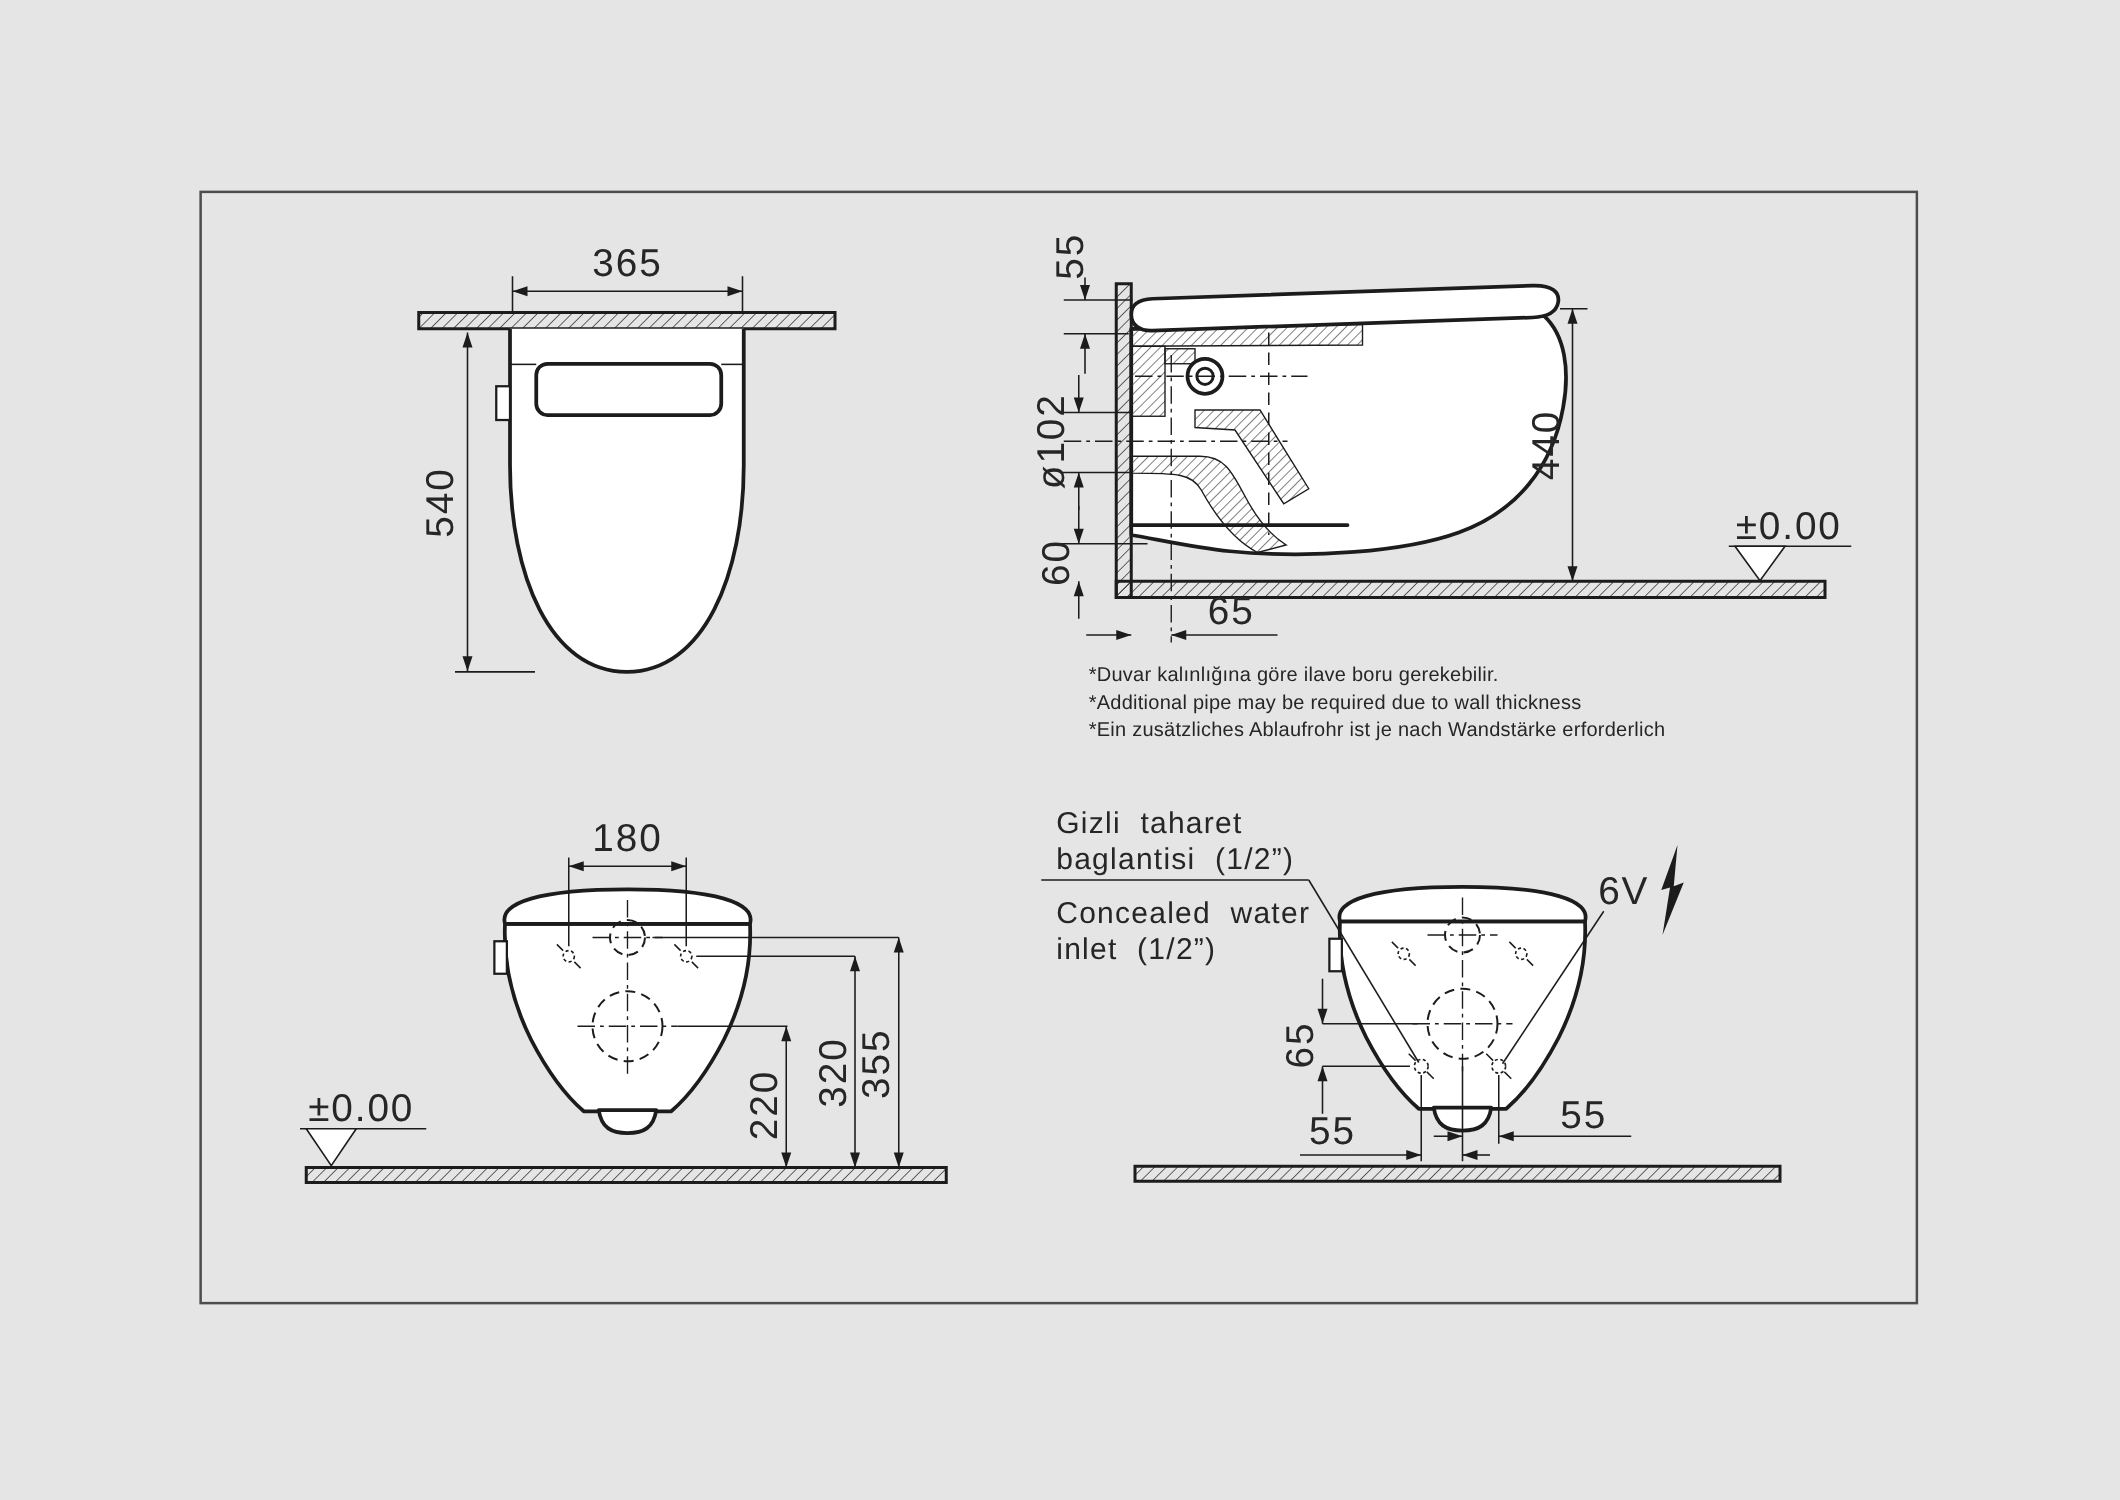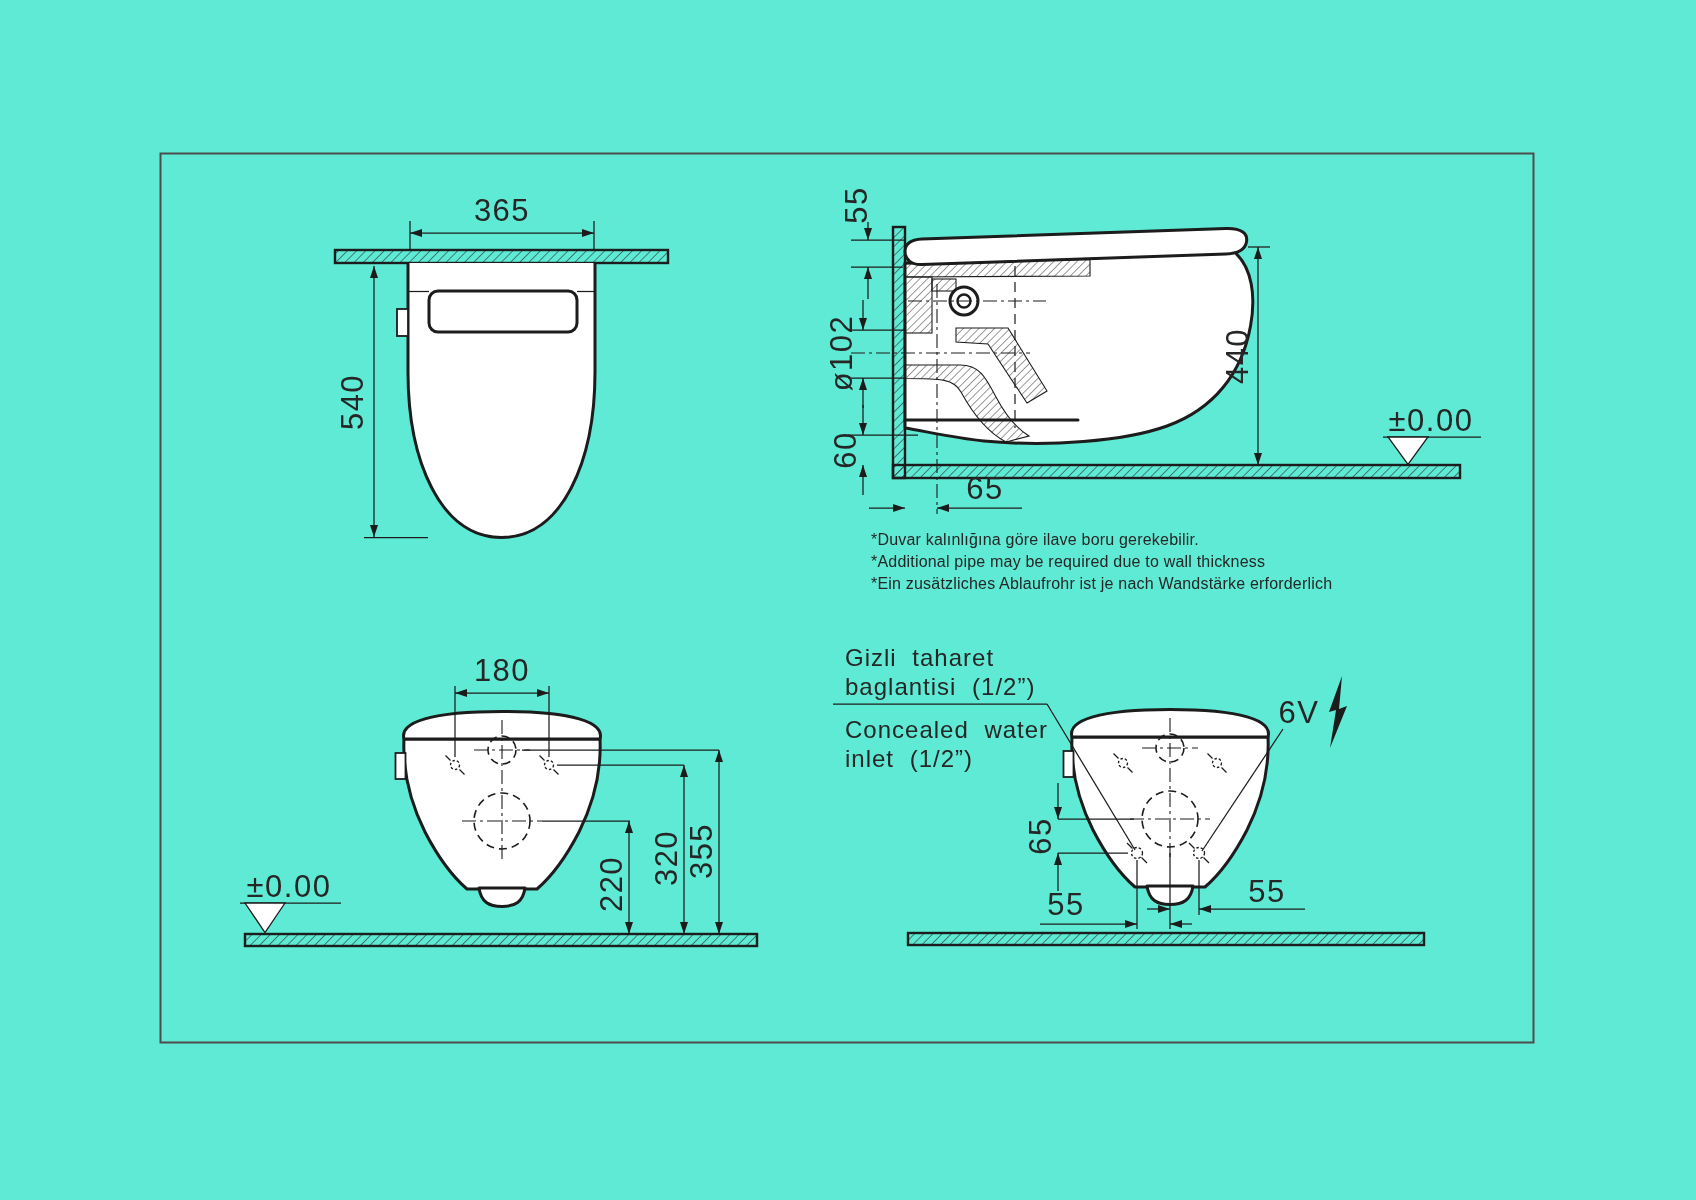--- a/index.html
+++ b/index.html
@@ -1,16 +1,16 @@
 <!DOCTYPE html>
 <html><head>
 <meta charset="utf-8">
 <style>
   html,body{margin:0;padding:0;background:#ffffff;}
-  #page{position:relative;width:1696px;height:1200px;background:#5eead4;overflow:hidden;
+  #page{position:relative;width:1696px;height:1200px;background:#e5e5e5;overflow:hidden;
         font-family:"Liberation Sans",sans-serif;}
   svg{position:absolute;left:0;top:0;}
   .frame{fill:none;stroke:#4d4d4d;stroke-width:2;}
   .hatchbar{fill:url(#hatch);stroke:#1c1c1c;stroke-width:2.4;}
   .section{fill:url(#hatch2);stroke:#1c1c1c;stroke-width:1.1;}
   .bold{fill:#ffffff;stroke:#1c1c1c;stroke-width:3;stroke-linejoin:round;}
   .boldline{fill:none;stroke:#1c1c1c;stroke-width:3;stroke-linecap:round;}
   .mednf{fill:#ffffff;stroke:#1c1c1c;stroke-width:2.4;}
   .med{fill:#ffffff;stroke:#1c1c1c;stroke-width:1.8;}
   .thin{fill:none;stroke:#1c1c1c;stroke-width:1.25;}

